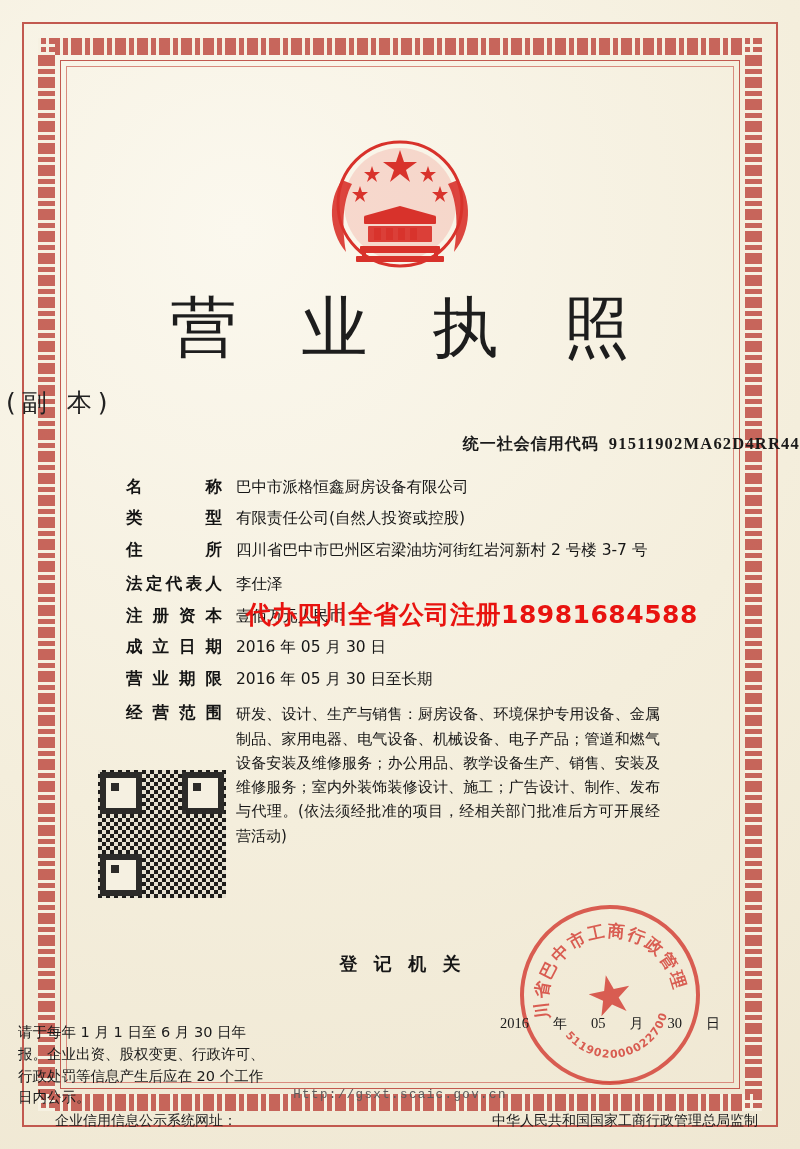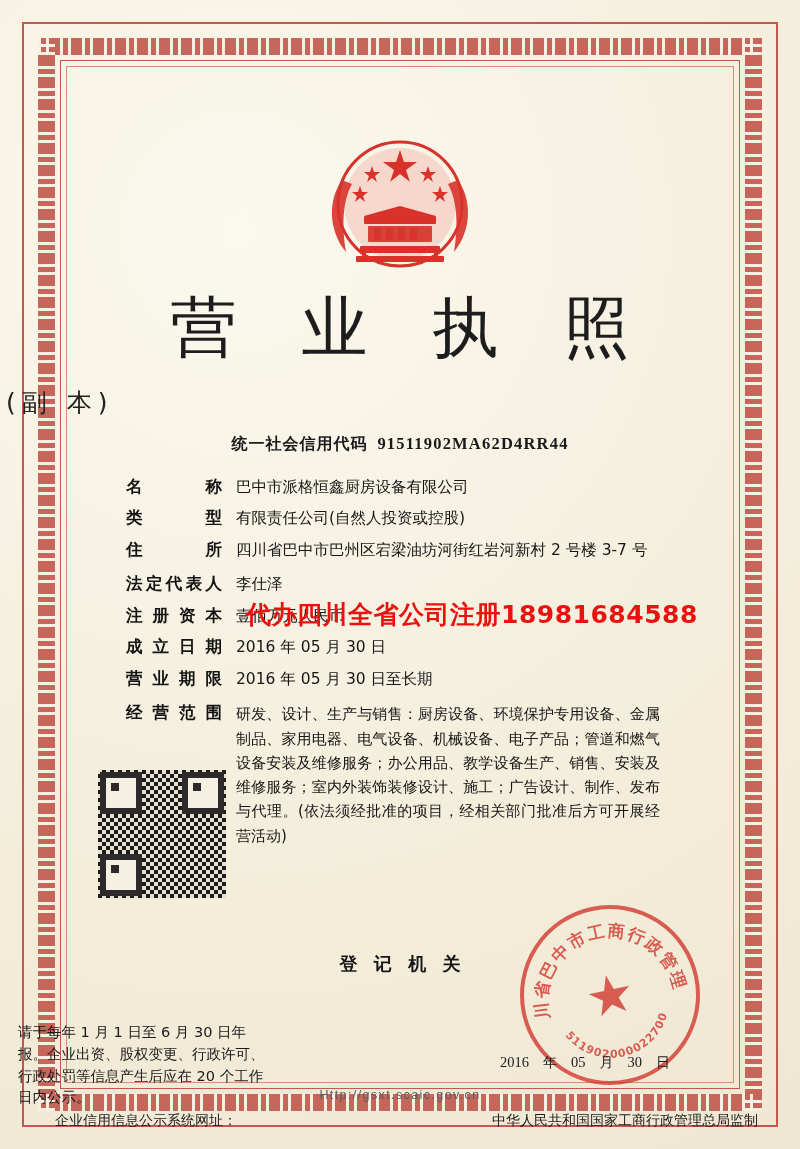--- a/index.html
+++ b/index.html
@@ -110,21 +110,21 @@
     font-family: "DejaVu Sans", "Liberation Sans", sans-serif;
     font-size: 25px;
     letter-spacing: 6px;
     text-indent: 6px;
     color: #222;
   }
   .credit-code {
     position: absolute;
     top: 434px;
     left: 0; right: 0;
-    text-align: center;
+    text-align: right;
     font-family: "DejaVu Sans", "Liberation Sans", sans-serif;
     font-size: 16px;
     font-weight: bold;
     letter-spacing: 1px;
     color: #1a1a1a;
   }
   .credit-code .code {
     font-family: "Liberation Serif", serif;
     letter-spacing: 1.2px;
     margin-left: 10px;
@@ -211,29 +211,30 @@
     text-align: center;
     font-family: "DejaVu Sans", "Liberation Sans", sans-serif;
     font-size: 18px;
     font-weight: bold;
     letter-spacing: 5px;
     text-indent: 5px;
     color: #161616;
   }
   .date-line {
     position: absolute;
-    top: 1054px;
+    top: 1015px;
     left: 500px;
     width: 220px;
     font-family: "DejaVu Sans", "Liberation Sans", sans-serif;
     font-size: 14px;
     color: #1a1a1a;
     display: flex;
-    gap: 14px;
+    gap: 4px;
     align-items: baseline;
+    justify-content: space-between;
   }
   .date-line .num { font-family: "Liberation Serif", serif; font-size: 14.5px; }
 
   .seal {
     position: absolute;
     left: 520px;
     top: 905px;
     width: 172px;
     height: 172px;
     border-radius: 50%;
@@ -286,21 +287,21 @@
     font-family: "DejaVu Sans", "Liberation Sans", sans-serif;
     font-size: 14.5px;
     line-height: 1.5;
     color: #1a1a1a;
   }
   .url {
     position: absolute;
     left: 0; right: 0;
     top: 1088px;
     text-align: center;
-    font-family: Liberation Sans, sans-serif;
+    font-family: Liberation Mono, monospace;
     font-size: 12.5px;
     letter-spacing: 1.4px;
     color: #5b5b5b;
   }
   .foot-left {
     position: absolute;
     left: 55px;
     top: 1112px;
     font-family: "DejaVu Sans", "Liberation Sans", sans-serif;
     font-size: 14px;

